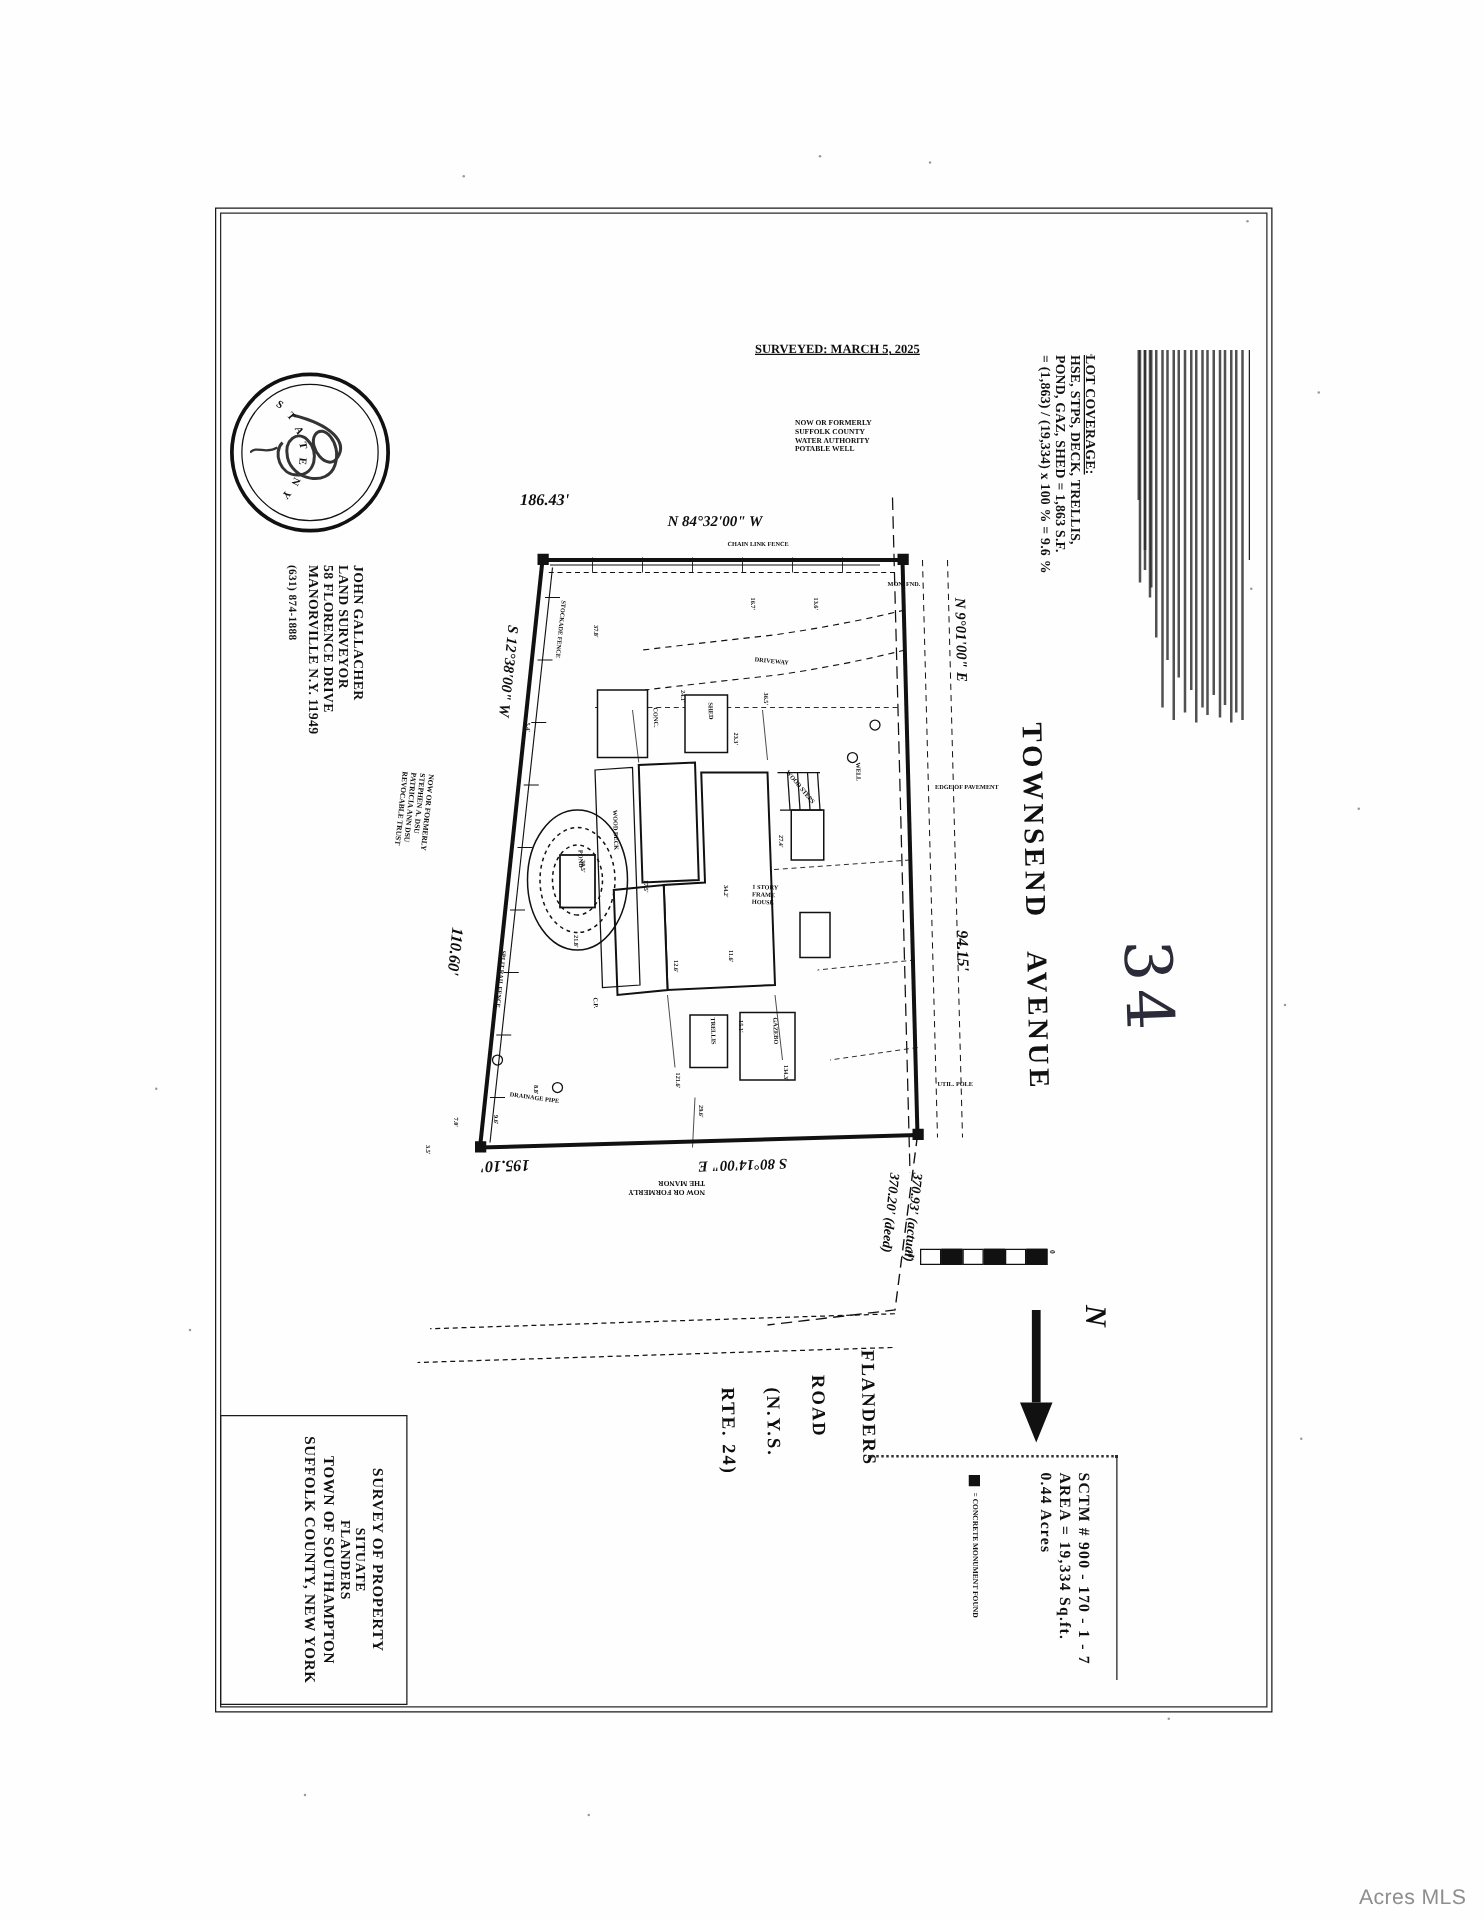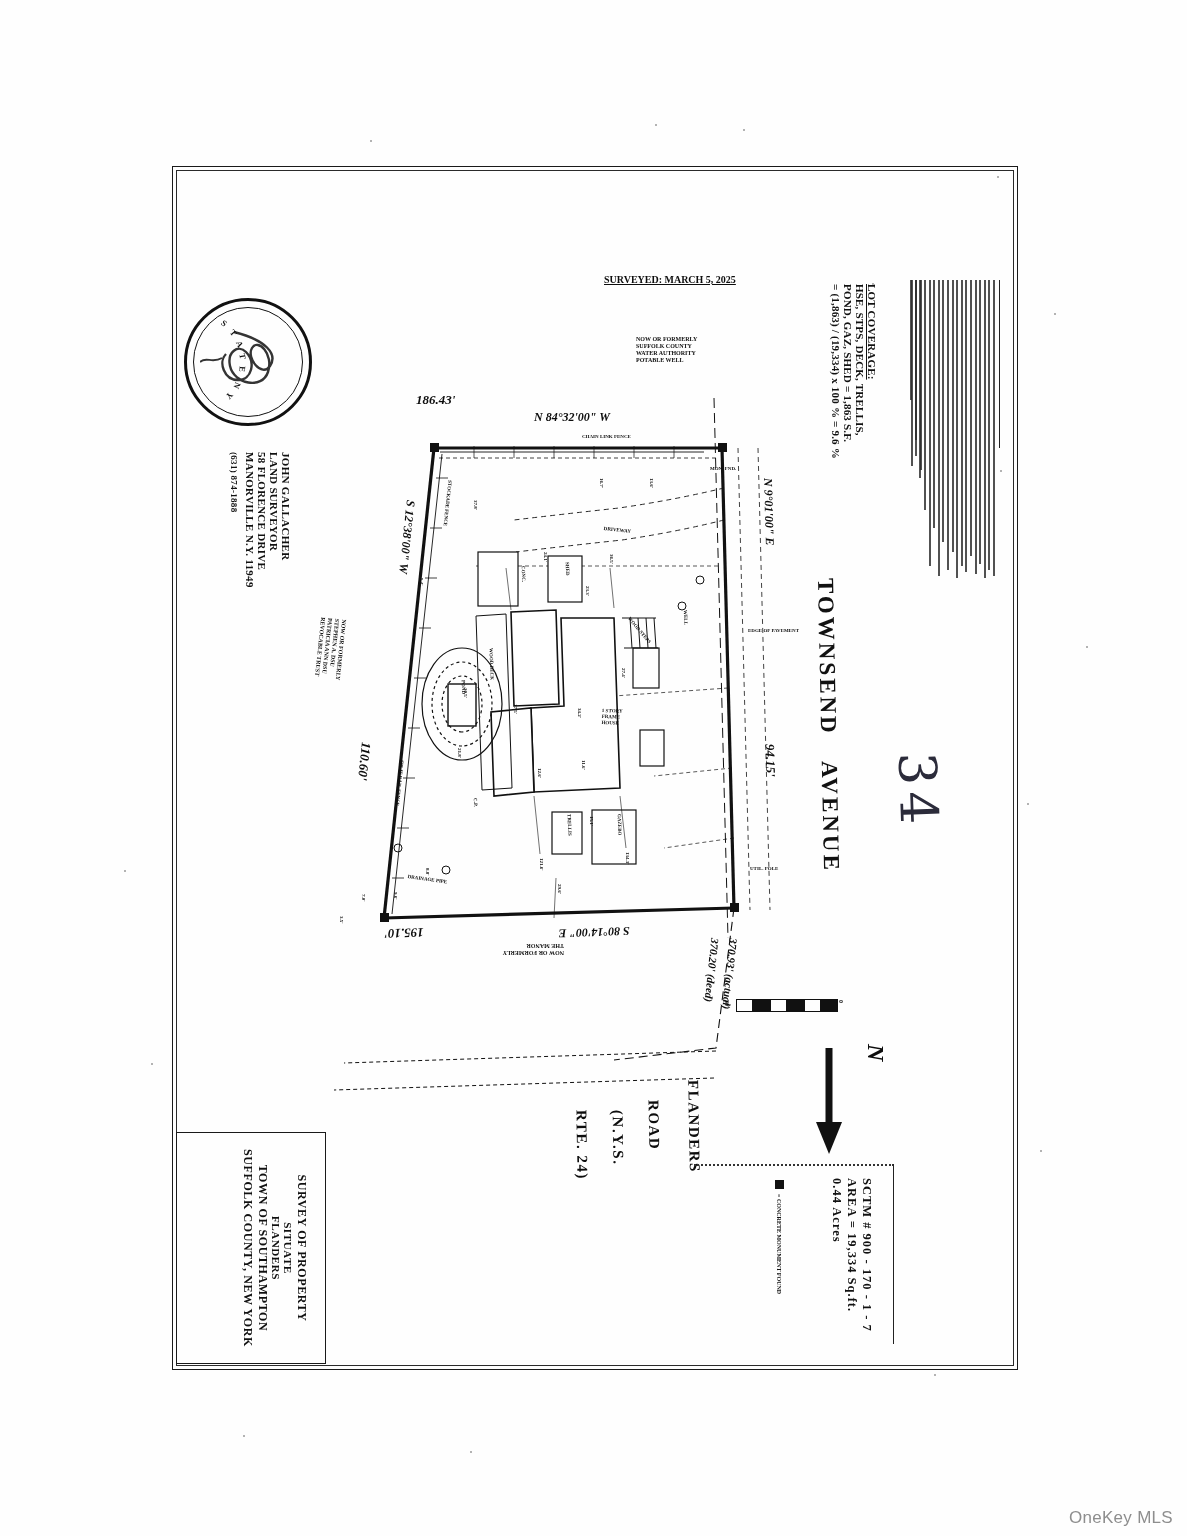--- a/index.html
+++ b/index.html
@@ -544,21 +544,21 @@
       <div class="sub">SITUATE</div>
       <div class="sub">FLANDERS</div>
       <div>TOWN OF SOUTHAMPTON</div>
       <div>SUFFOLK COUNTY, NEW YORK</div>
     </div>
 
     <div id="handmark" style="left:604px; top:86px;">34</div>
 
   </div>
 
-  <div id="watermark">OneKey MLS</div>
+  <div id="watermark">Acres MLS</div>
 
   <div class="speck" style="left:655px; top:124px;"></div>
   <div class="speck" style="left:997px; top:176px;"></div>
   <div class="speck" style="left:872px; top:283px;"></div>
   <div class="speck" style="left:1054px; top:313px;"></div>
   <div class="speck" style="left:1000px; top:470px;"></div>
   <div class="speck" style="left:1086px; top:646px;"></div>
   <div class="speck" style="left:1027px; top:803px;"></div>
   <div class="speck" style="left:124px; top:870px;"></div>
   <div class="speck" style="left:151px; top:1063px;"></div>

